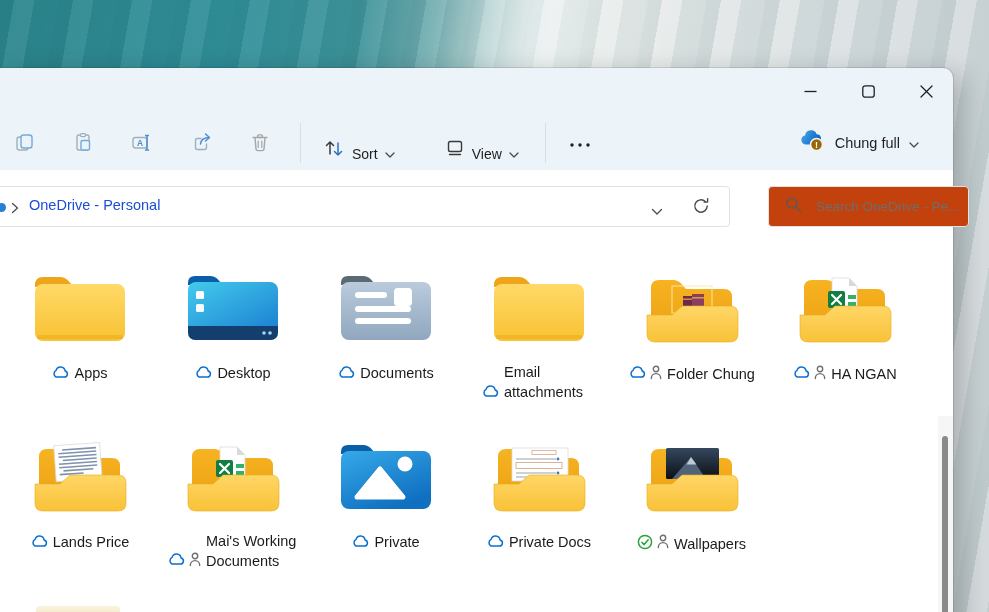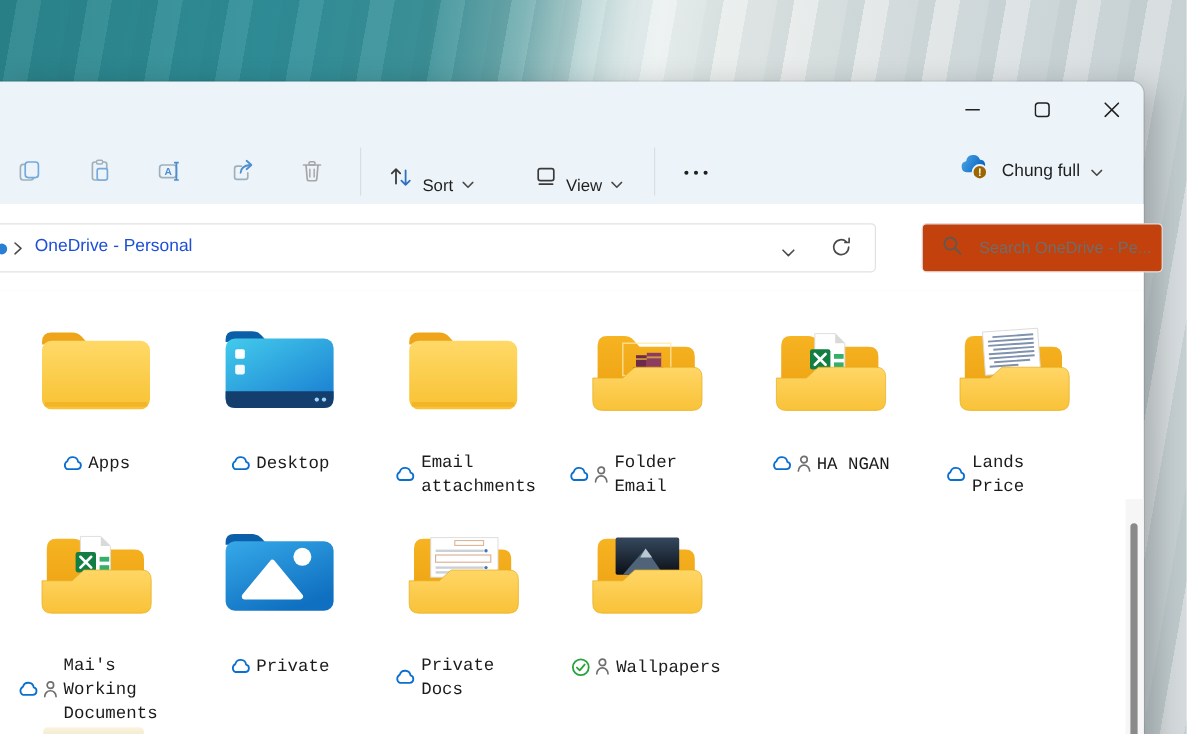--- a/index.html
+++ b/index.html
@@ -35,21 +35,21 @@
   .ab-down { position:absolute; left:658px; top:15px; }
   .ab-refresh { position:absolute; left:698px; top:9px; }
   .search-box { position:absolute; left:744px; top:16px; width:201px; height:41px; background:#c2410c; border:1px solid #e2e2e2; border-radius:4px; display:flex; align-items:center; padding-left:16px; gap:14px; overflow:hidden;margin-left:24px; }
   .search-box input { border:none; outline:none; font-size:13.5px; color:#1b1b1b; width:150px; font-family:"Liberation Sans",sans-serif; background:transparent; }
   .search-box input::placeholder { color:#6e6e6e; opacity:1; }
   
   .content { position:absolute; left:0; top:174px; right:0; bottom:0; background:#fff; }
   .grid { position:absolute; left:3px; top:22px; width:920px; display:flex; flex-wrap:wrap; }
   .tile { width:153px; height:169px; display:flex; flex-direction:column; align-items:center; border-radius:4px; }
   .tile .icon-wrap { width:106px; height:88px; flex:0 0 auto; }
-  .tile .label { margin-top:24px; display:flex; justify-content:center; align-items:center; gap:5px; padding:0 4px; max-width:149px;font-family:Liberation Mono, monospace; }
+  .tile .label { margin-top:10px; display:flex; justify-content:center; align-items:flex-end; gap:5px; padding:0 4px; max-width:149px; }
   .tile .status-icons { display:flex; gap:4px; margin-top:3px; flex:0 0 auto; }
   .tile .name { font-size:14.5px; line-height:20px; color:#1b1b1b; max-width:92px; text-align:left; }
   .row3-hint { position:absolute; left:36px; top:364px; width:84px; height:8px; background:linear-gradient(#faf3de,#f3e9cc); border-radius:4px 4px 0 0; }
   
   .scroll-track { position:absolute; left:938px; top:174px; width:15px; bottom:0; background:#f6f6f6; }
   .scroll-thumb { position:absolute; left:4px; top:20px; width:6px; height:420px; background:#8a8a8a; border-radius:3px; }
 </style>
 </head>
 <body>
 
@@ -267,20 +267,38 @@
               <span class="status-icons">
                 <span><svg width="18" height="14" viewBox="0 0 18 14">
                     <path d="M5,12 h8.3 a3.1,3.1 0 0 0 0.8,-6.1 a4.6,4.6 0 0 0 -9,-0.5 a3.7,3.7 0 0 0 -0.1,6.6 z" fill="#fff" stroke="#0b6fd0" stroke-width="1.5" stroke-linejoin="round"></path>
                   </svg></span>
               </span>
               <span class="name">Desktop</span>
             </div>
           </div>
           <div class="tile">
             <div class="icon-wrap"><svg width="106" height="88" viewBox="0 0 106 88">
+                <path d="M8,19 q0,-7 7,-7 h15 q5,0 8,3.5 l5,5.5 h-35 z" fill="#5a6a74"></path>
+                <rect x="8" y="18" width="90" height="58" rx="8" fill="url(#gdoc)"></rect>
+                <rect x="22" y="28" width="32" height="6" rx="3" fill="#fff"></rect>
+                <rect x="61" y="24" width="18" height="18" rx="3.5" fill="#fff"></rect>
+                <rect x="22" y="42" width="56" height="6" rx="3" fill="#fff"></rect>
+                <rect x="22" y="54" width="56" height="6" rx="3" fill="#fff"></rect>
+              </svg></div>
+            <div class="label">
+              <span class="status-icons">
+                <span><svg width="18" height="14" viewBox="0 0 18 14">
+                    <path d="M5,12 h8.3 a3.1,3.1 0 0 0 0.8,-6.1 a4.6,4.6 0 0 0 -9,-0.5 a3.7,3.7 0 0 0 -0.1,6.6 z" fill="#fff" stroke="#0b6fd0" stroke-width="1.5" stroke-linejoin="round"></path>
+                  </svg></span>
+              </span>
+              <span class="name">Documents</span>
+            </div>
+          </div>
+          <div class="tile">
+            <div class="icon-wrap"><svg width="106" height="88" viewBox="0 0 106 88">
                 <path d="M8,21 q0,-8 8,-8 h17 q5,0 8,3.5 l6,6.5 h-39 z" fill="#efa51a"></path>
                 <rect x="8" y="20" width="90" height="57" rx="8" fill="url(#gy)"></rect>
                 <rect x="10" y="71" width="86" height="4" rx="2" fill="#edaa1c" opacity="0.55"></rect>
               </svg></div>
             <div class="label">
               <span class="status-icons">
                 <span><svg width="18" height="14" viewBox="0 0 18 14">
                     <path d="M5,12 h8.3 a3.1,3.1 0 0 0 0.8,-6.1 a4.6,4.6 0 0 0 -9,-0.5 a3.7,3.7 0 0 0 -0.1,6.6 z" fill="#fff" stroke="#0b6fd0" stroke-width="1.5" stroke-linejoin="round"></path>
                   </svg></span>
               </span>
@@ -301,21 +319,21 @@
             <div class="label">
               <span class="status-icons">
                 <span><svg width="18" height="14" viewBox="0 0 18 14">
                     <path d="M5,12 h8.3 a3.1,3.1 0 0 0 0.8,-6.1 a4.6,4.6 0 0 0 -9,-0.5 a3.7,3.7 0 0 0 -0.1,6.6 z" fill="#fff" stroke="#0b6fd0" stroke-width="1.5" stroke-linejoin="round"></path>
                   </svg></span>
                 <span><svg width="12" height="15" viewBox="0 0 12 15">
                     <circle cx="6" cy="4" r="2.7" fill="none" stroke="#6f6f6f" stroke-width="1.4"></circle>
                     <path d="M1.3,13.5 a4.7,4.9 0 0 1 9.4,0" fill="none" stroke="#6f6f6f" stroke-width="1.4" stroke-linecap="round"></path>
                   </svg></span>
               </span>
-              <span class="name">Folder Email</span>
+              <span class="name">Folder Chung</span>
             </div>
           </div>
           <div class="tile">
             <div class="icon-wrap"><svg width="106" height="88" viewBox="0 0 106 88">
                 <path d="M12,24 q0,-8 8,-8 h14 q5,0 8,3.5 l5,5.5 h38 q8,0 8,8 v36 h-81 z" fill="url(#gb)"></path>
                 <path d="M40,14 h17 l8,8 v27 h-25 z" fill="#fff" stroke="#dcdcdc" stroke-width="0.8"></path>
                 <path d="M57,14 l8,8 h-8 z" fill="#d9d9d9"></path>
                 <rect x="36" y="27" width="17" height="17" rx="2" fill="#117e43"></rect>
                 <path d="M40,31 l9,9 M49,31 l-9,9" stroke="#fff" stroke-width="2.2" stroke-linecap="round"></path>
                 <rect x="56" y="31" width="8" height="4" fill="#35b06b"></rect>

